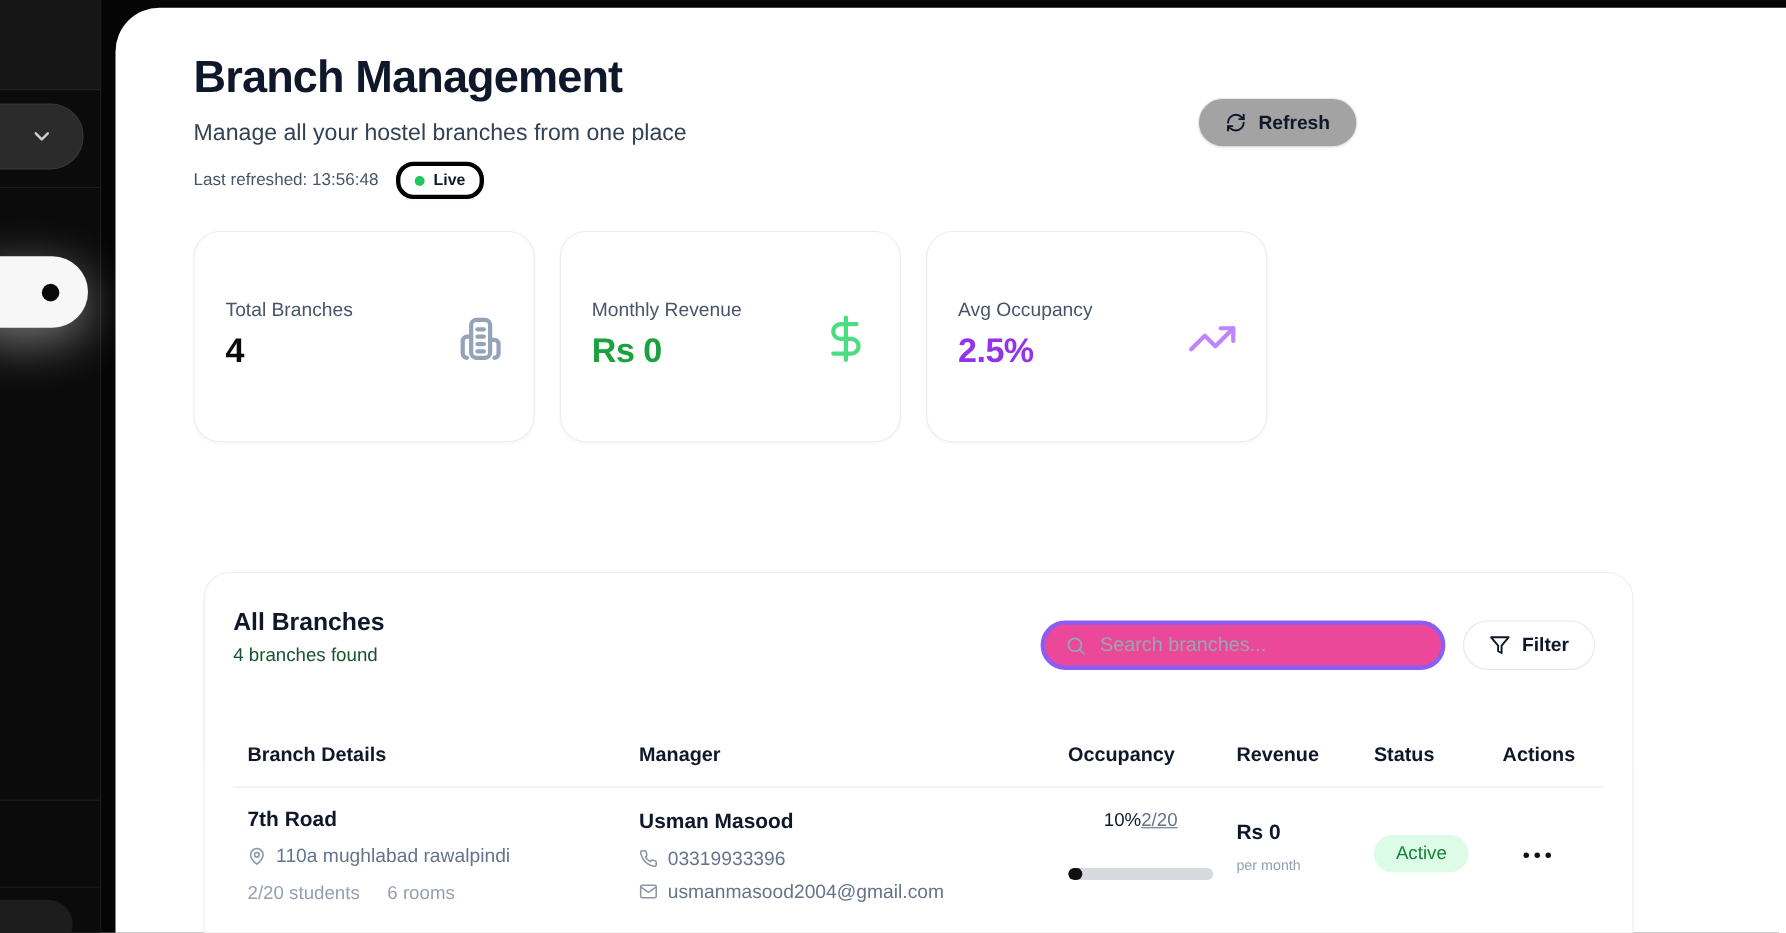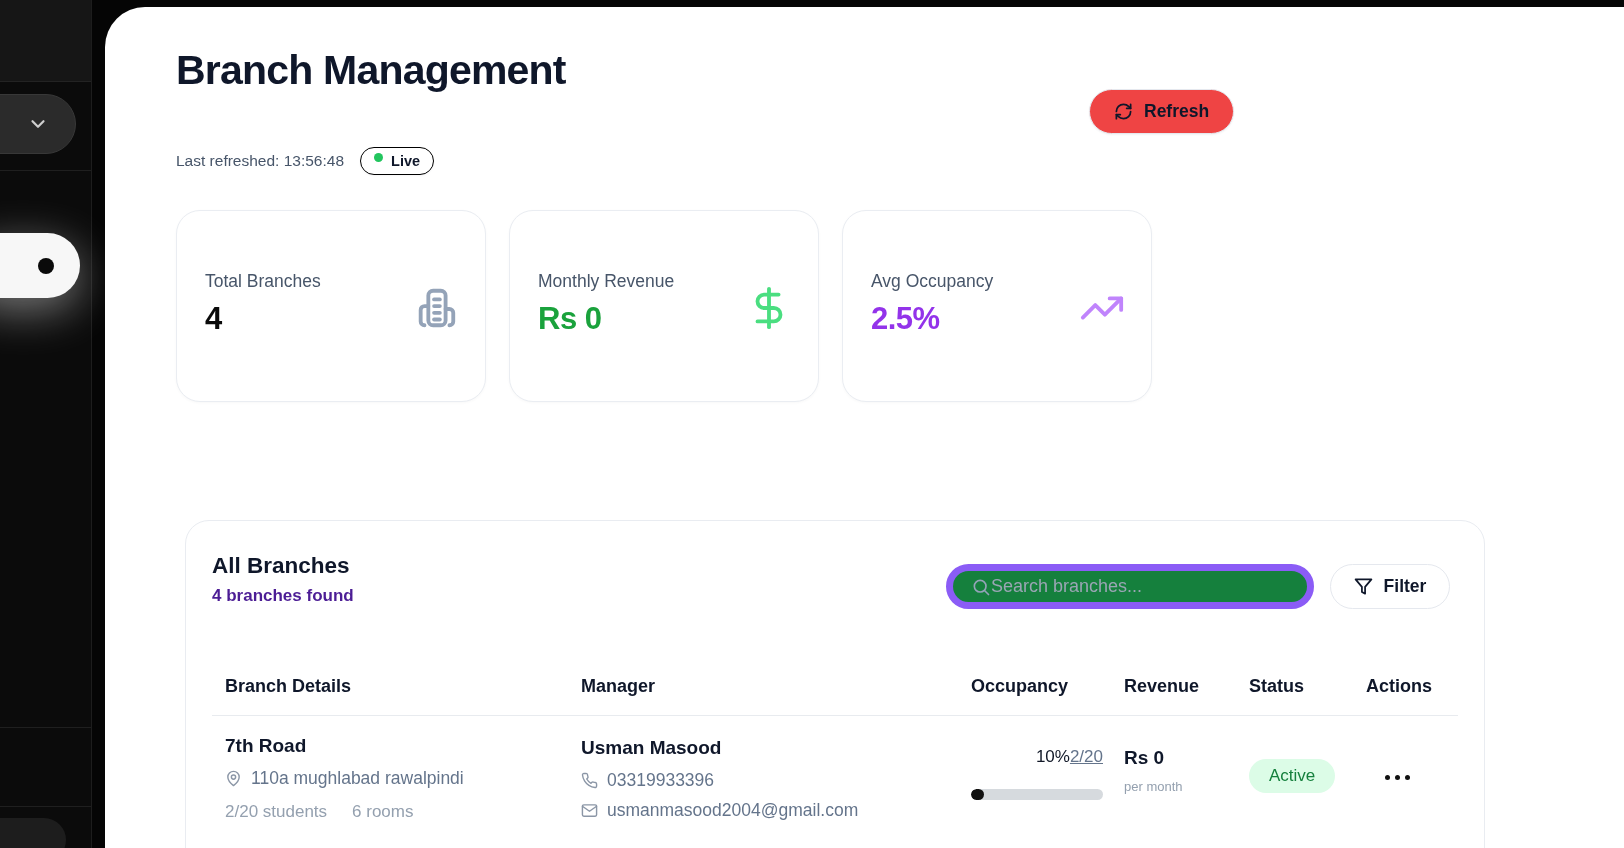--- a/index.html
+++ b/index.html
@@ -38,30 +38,30 @@
   
   .card {
     position:absolute; left:105px; top:7px; right:0; height:860px;
     background:#ffffff; border-radius:40px 0 0 0;
   }
   .page-title { position:absolute; left:71px; top:40px; font-size:41px; font-weight:800; letter-spacing:-.8px; color:#0f172a; }
   .page-subtitle { position:absolute; left:71px; top:102px; font-size:21px; color:#334155; }
   .meta-row { position:absolute; left:71px; top:140px; display:flex; align-items:center; gap:16px; }
   .last-refreshed { font-size:15.5px; color:#475569; }
   .live-badge {
-    display:flex; align-items:flex-start; gap:8px; background:#fff;
-    border:1px solid #000000; border-radius:16px; padding:5px 13px;
+    display:flex; align-items:center; gap:8px; background:#fff;
+    border:4px solid #000000; border-radius:16px; padding:5px 13px;
     font-size:14.5px; font-weight:600; color:#0f172a;
     box-shadow:0 1px 2px rgba(15,23,42,.04);
   }
   .live-dot { width:9px; height:9px; border-radius:50%; background:#22c55e; }
   .btn-refresh {
     position:absolute; left:984px; top:82px; height:45px; padding:0 24px;
     display:flex; align-items:center; gap:11px;
-    background:#ef4444; border:1px solid #e5e8ee; border-radius:23px;
+    background:#a3a3a3; border:1px solid #e5e8ee; border-radius:23px;
     font-size:17.5px; font-weight:600; color:#0f172a; cursor:pointer;
     box-shadow:0 1px 2px rgba(15,23,42,.05);
   }
   .btn-refresh svg { width:19px; height:19px; stroke:#0f172a; }
   .btn-add {
     position:absolute; left:1137px; top:80px; height:49px; padding:0 28px;
     display:flex; align-items:center; gap:14px;
     background:#18181b; border:none; border-radius:25px;
     font-size:17.5px; font-weight:600; color:#ffffff; cursor:pointer;
   }
@@ -83,44 +83,44 @@
   }
   .tab { padding:9px 25px; font-size:18.5px; border-radius:21px; cursor:pointer; white-space:nowrap; }
   .tab.active { background:#fff; font-weight:600; color:#0f172a; box-shadow:0 1px 3px rgba(15,23,42,.10); }
   .tab.inactive { color:#1f2937; font-weight:500; }
   
   .panel {
     position:absolute; left:80px; top:513px; width:1300px; height:420px;
     background:#fff; border:1px solid #e9ecf1; border-radius:24px;
   }
   .panel-title { position:absolute; left:26px; top:32px; font-size:22.5px; font-weight:700; color:#0f172a; }
-  .panel-count { position:absolute; left:26px; top:65px; font-size:17px; color:#4c1d95;font-weight:bold; }
+  .panel-count { position:absolute; left:26px; top:65px; font-size:17px; color:#14532d; }
   .search-box {
     position:absolute; left:760px; top:43px; width:368px; height:45px;
-    border:7px solid #8b5cf6; border-radius:23px; background:#15803d;
-    display:flex; align-items:center; padding:0 18px;
+    border:4px solid #8b5cf6; border-radius:23px; background:#ec4899;
+    display:flex; align-items:center; gap:12px; padding:0 18px;
   }
   .search-box svg { width:20px; height:20px; stroke:#94a3b8; flex:none; }
   .search-box input { border:none; outline:none; font-size:18px; color:#0f172a; width:100%; font-family:inherit; background:transparent; }
   .search-box input::placeholder { color:#9aa5b4; }
   .btn-filter {
     position:absolute; left:1144px; top:43px; width:120px; height:45px;
     border:1px solid #e5e8ee; border-radius:23px; background:#fff;
     display:flex; align-items:center; justify-content:center; gap:11px;
     font-size:17.5px; font-weight:600; color:#0f172a; cursor:pointer;
   }
   .btn-filter svg { width:19px; height:19px; stroke:#0f172a; }
   .col-head { position:absolute; top:155px; font-size:18px; font-weight:700; color:#0f172a; }
   .head-divider { position:absolute; left:26px; right:26px; top:194px; height:1px; background:#e8ebef; }
   
   .cell-name { position:absolute; font-size:19px; font-weight:700; color:#0f172a; }
   .cell-line { position:absolute; display:flex; align-items:center; gap:9px; font-size:17.5px; color:#64748b; }
   .cell-line svg { width:17px; height:17px; stroke:#8b96a6; flex:none; }
   .cell-sub { position:absolute; display:flex; gap:25px; font-size:17px; color:#94a0af; }
-  .occ-nums { position:absolute; left:785px; top:226px; width:132px; display:flex; justify-content:flex-end; font-size:17px; }
+  .occ-nums { position:absolute; left:785px; top:215px; width:132px; display:flex; justify-content:center; font-size:17px; }
   .occ-pct { color:#111827; }
   .occ-ratio { color:#64748b;text-decoration:underline; }
   .occ-track { position:absolute; left:785px; top:268px; width:132px; height:11px; background:#d6dade; border-radius:6px; overflow:hidden; }
   .occ-fill { height:100%; background:#111111; border-radius:6px; }
   .rev-amt { position:absolute; left:938px; top:226px; font-size:19px; font-weight:700; color:#0f172a; }
   .rev-period { position:absolute; left:938px; top:258px; font-size:13px; color:#94a0af; }
   .status-badge {
     position:absolute; left:1063px; top:238px; padding:7px 20px;
     background:#dcfce7; color:#15803d; font-size:17px; border-radius:19px;
   }
@@ -142,20 +142,21 @@
     <span class="dot"></span>
   </div>
   <div class="sb-divider" style="top:727px"></div>
   <div class="sb-divider" style="top:806px"></div>
   <div class="sb-bottom"></div>
 </aside>
 
 <main class="card">
 
   <h1 class="page-title">Branch Management</h1>
+  <p class="page-subtitle">Manage all your hostel branches from one place</p>
 
   <div class="meta-row">
     <span class="last-refreshed">Last refreshed: 13:56:48</span>
     <span class="live-badge">
       <span class="live-dot"></span>
       <span>Live</span>
     </span>
   </div>
 
   <button class="btn-refresh">

